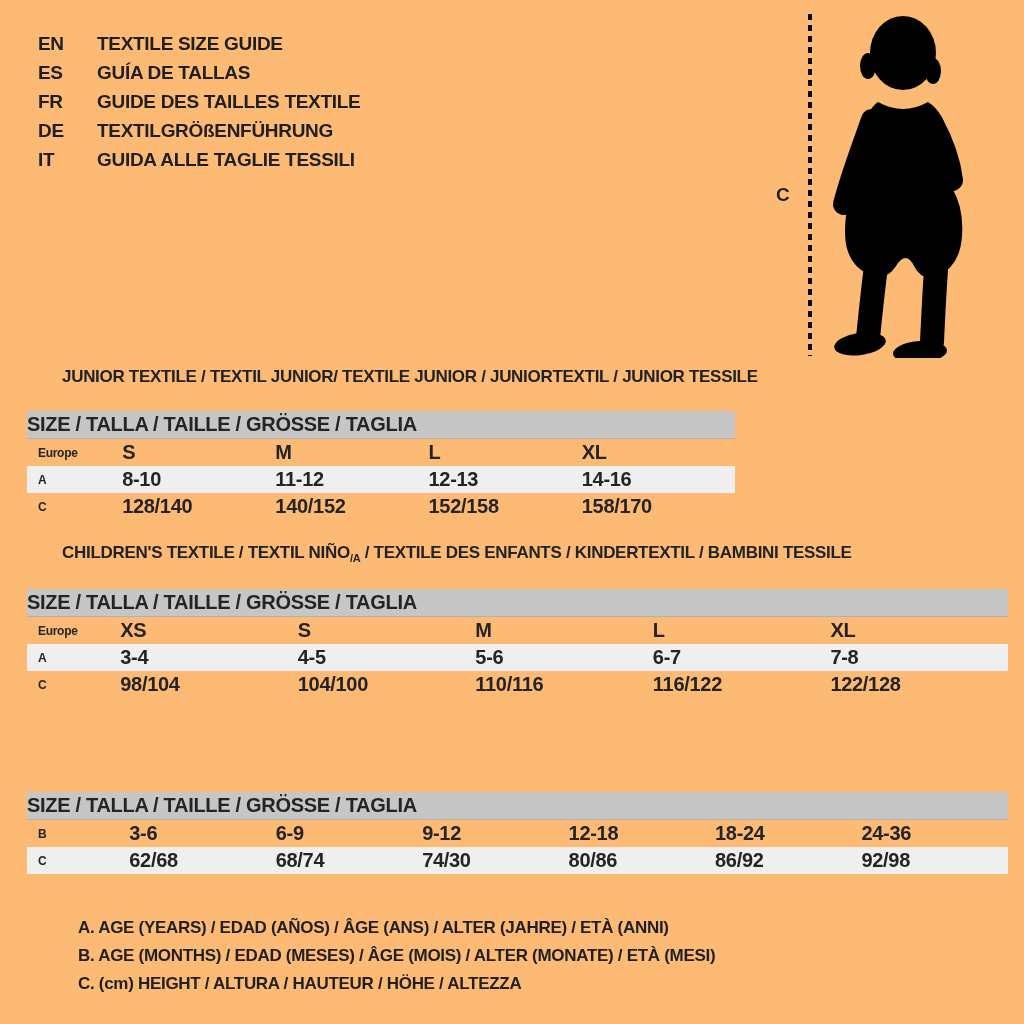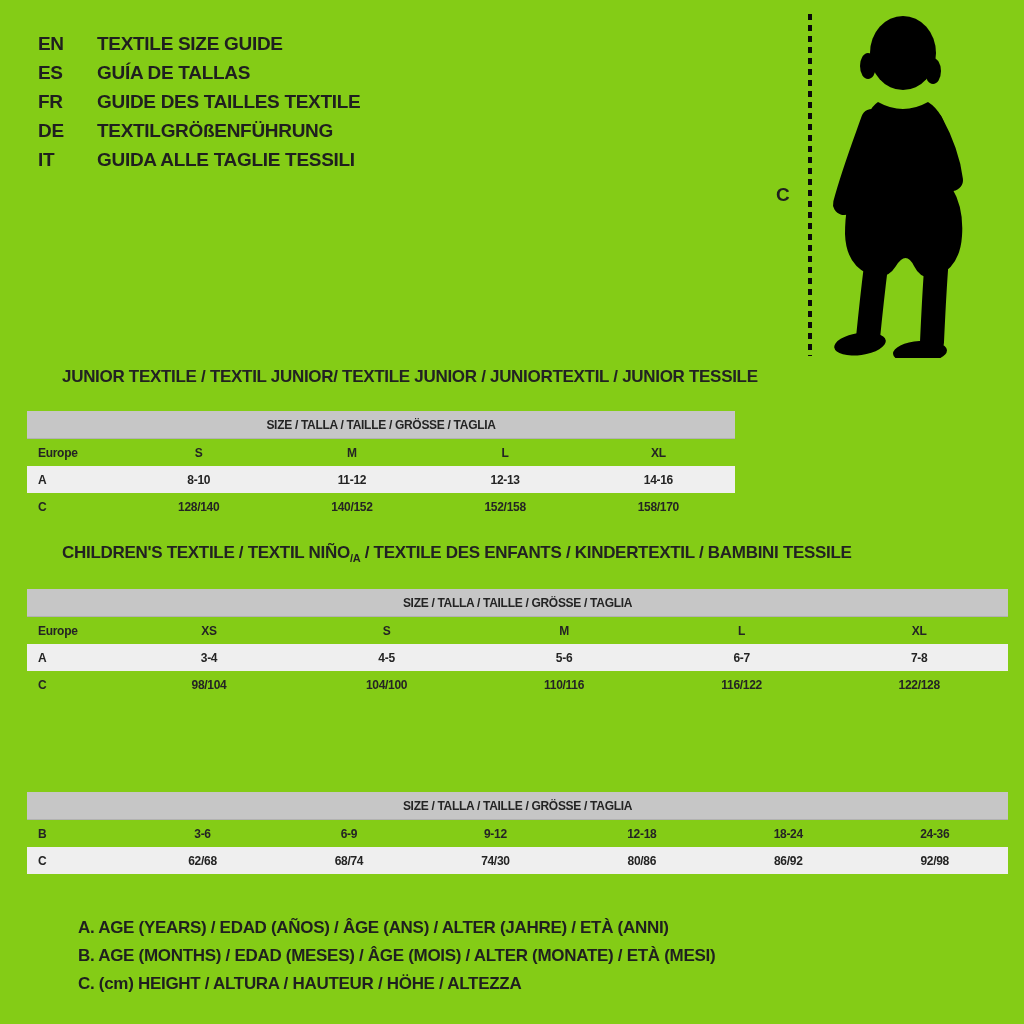--- a/index.html
+++ b/index.html
@@ -2,21 +2,21 @@
 <html><head>
 <meta charset="utf-8">
 <style>
   html, body { margin: 0; padding: 0; background: #ffffff; }
   body {
     width: 1024px; height: 1024px;
     font-family: "Liberation Sans", "DejaVu Sans", sans-serif;
     color: #1f1f1f;
     -webkit-font-smoothing: antialiased;
   }
-  .canvas { position: relative; width: 1024px; height: 1024px; overflow: hidden; background: #84cc16; }
+  .canvas { position: relative; width: 1024px; height: 1024px; overflow: hidden; background: #fdba74; }
 
   
   .lang-block { position: absolute; top: 29px; left: 38px; }
   .lang-row { display: flex; height: 29px; align-items: center; font-size: 19px; font-weight: 700; letter-spacing: -0.3px; }
   .lang-code { width: 59px; }
 
   
   .fig-line {
     position: absolute; left: 808px; top: 14px; width: 4px; height: 342px;
     background: repeating-linear-gradient(to bottom, #0a0a0a 0 6px, transparent 6px 11px);
@@ -41,21 +41,21 @@
   }
   #junior-table { left: 27px; top: 411px; width: 708px; }
   #children-table { left: 27px; top: 589px; width: 981px; }
   #babies-table { left: 27px; top: 792px; width: 981px; }
 
   .band-cell {
     background: #c6c6c6; color: #3c3c3c; height: 25px;
     font-size: 16px; text-align: left; padding: 0 0 0 11px;
     border-bottom: 1px solid #b2b2b2;
   }
-  .size-table td { height: 27px; font-size: 12px; text-align: center; padding: 0; color: #242424; }
+  .size-table td { height: 27px; font-size: 20px; padding: 0; color: #242424; }
   .size-table td.lbl { text-align: left; padding-left: 11px; font-size: 12px; }
   tr.shaded td { background: #efefef; }
 
   
   .legend { position: absolute; left: 38px; top: 914px; font-size: 17px; font-weight: 700; letter-spacing: -0.3px; line-height: 28px; margin-left: 40px; }
 </style>
 </head>
 <body>
 
 <div class="canvas">

